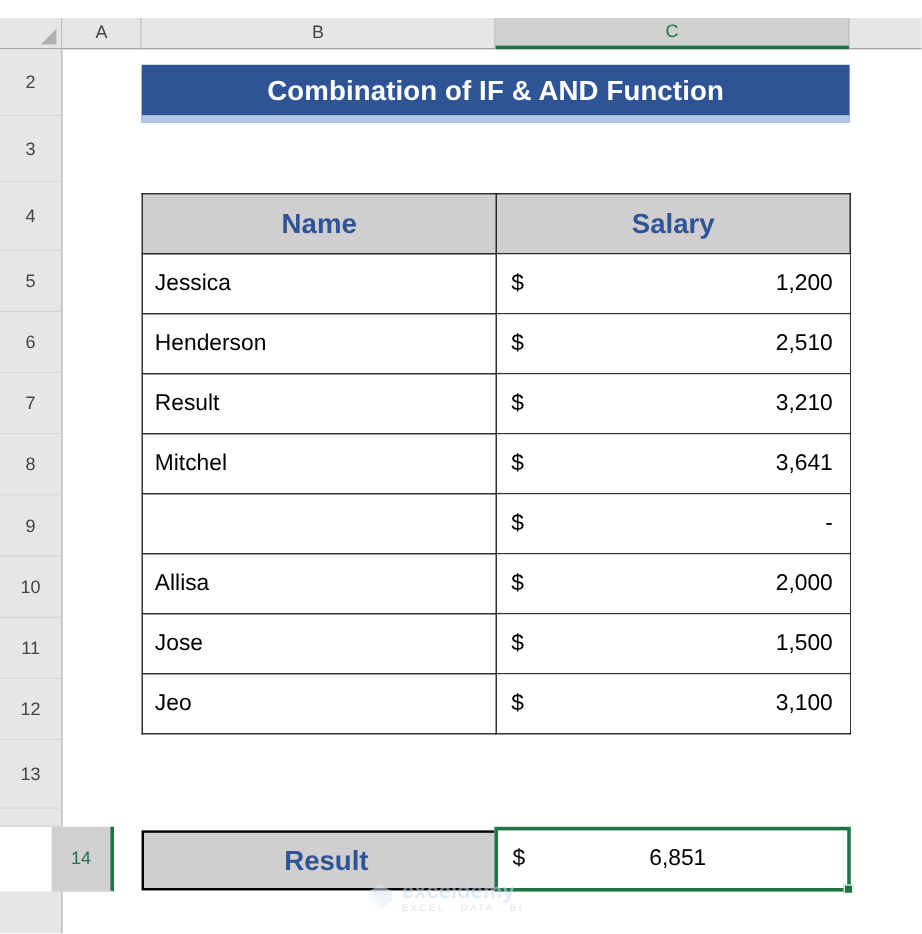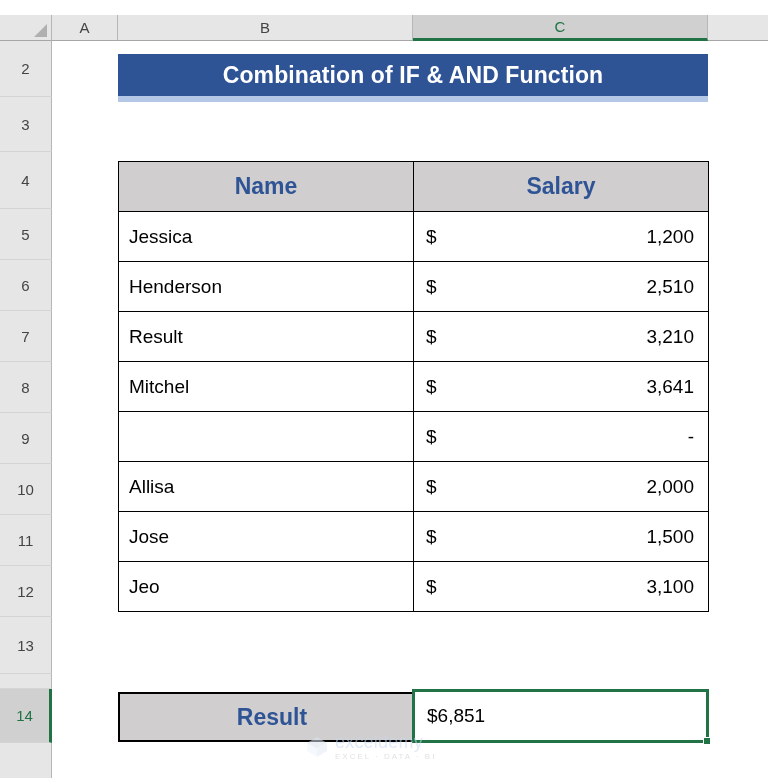--- a/index.html
+++ b/index.html
@@ -172,21 +172,21 @@
     box-sizing: border-box;
     background: #ffffff;
     border: 3px solid #217346;
     display: flex;
     align-items: center;
     font-size: 19px;
     color: #000000;
     padding: 0 14px 0 12px;
   }
   .result-value .cur { flex: 0 0 auto; }
-  .result-value .amt { flex: 1 1 auto; text-align: left; }
+  .result-value .amt { flex: 1 1 auto; text-align: center; }
   .fill-handle {
     position: absolute;
     left: 703px; top: 737px;
     width: 8px; height: 8px;
     background: #217346;
     border: 1px solid #ffffff;
     box-sizing: border-box;
   }
 
   
@@ -200,21 +200,21 @@
     pointer-events: none;
     user-select: none;
   }
   .wm-mark {
     width: 24px; height: 24px;
     position: relative;
   }
   .wm-text { display: flex; flex-direction: column; line-height: 1; }
   .wm-name {
     font-size: 18px;
-    font-weight: normal;
+    font-weight: bold;
     color: #c6d9f1;
     letter-spacing: .2px;
   }
   .wm-sub {
     font-size: 8px;
     color: #c9c9c9;
     letter-spacing: 2px;
     margin-top: 2px;
   }
 </style>
@@ -237,21 +237,21 @@
   <div class="row-head" style="top:152px;height:57px;">4</div>
   <div class="row-head" style="top:209px;height:51px;">5</div>
   <div class="row-head" style="top:260px;height:51px;">6</div>
   <div class="row-head" style="top:311px;height:51px;">7</div>
   <div class="row-head" style="top:362px;height:51px;">8</div>
   <div class="row-head" style="top:413px;height:51px;">9</div>
   <div class="row-head" style="top:464px;height:51px;text-align:center;">10</div>
   <div class="row-head" style="top:515px;height:51px;">11</div>
   <div class="row-head" style="top:566px;height:51px;">12</div>
   <div class="row-head" style="top:617px;height:57px;">13</div>
-  <div class="row-head selected" style="top:689px;height:54px;">14</div>
+  <div class="row-head selected" style="top:689px;height:54px;margin-left:43px;">14</div>
   <div class="row-head" style="top:674px;height:15px;"></div>
   <div class="row-head" style="top:743px;height:35px;border-bottom:none;"></div>
 
   <div class="title-banner">
     <span>Combination of IF &amp; AND Function</span>
   </div>
 
   <table class="data-table">
     <colgroup>
       <col class="c-name">

